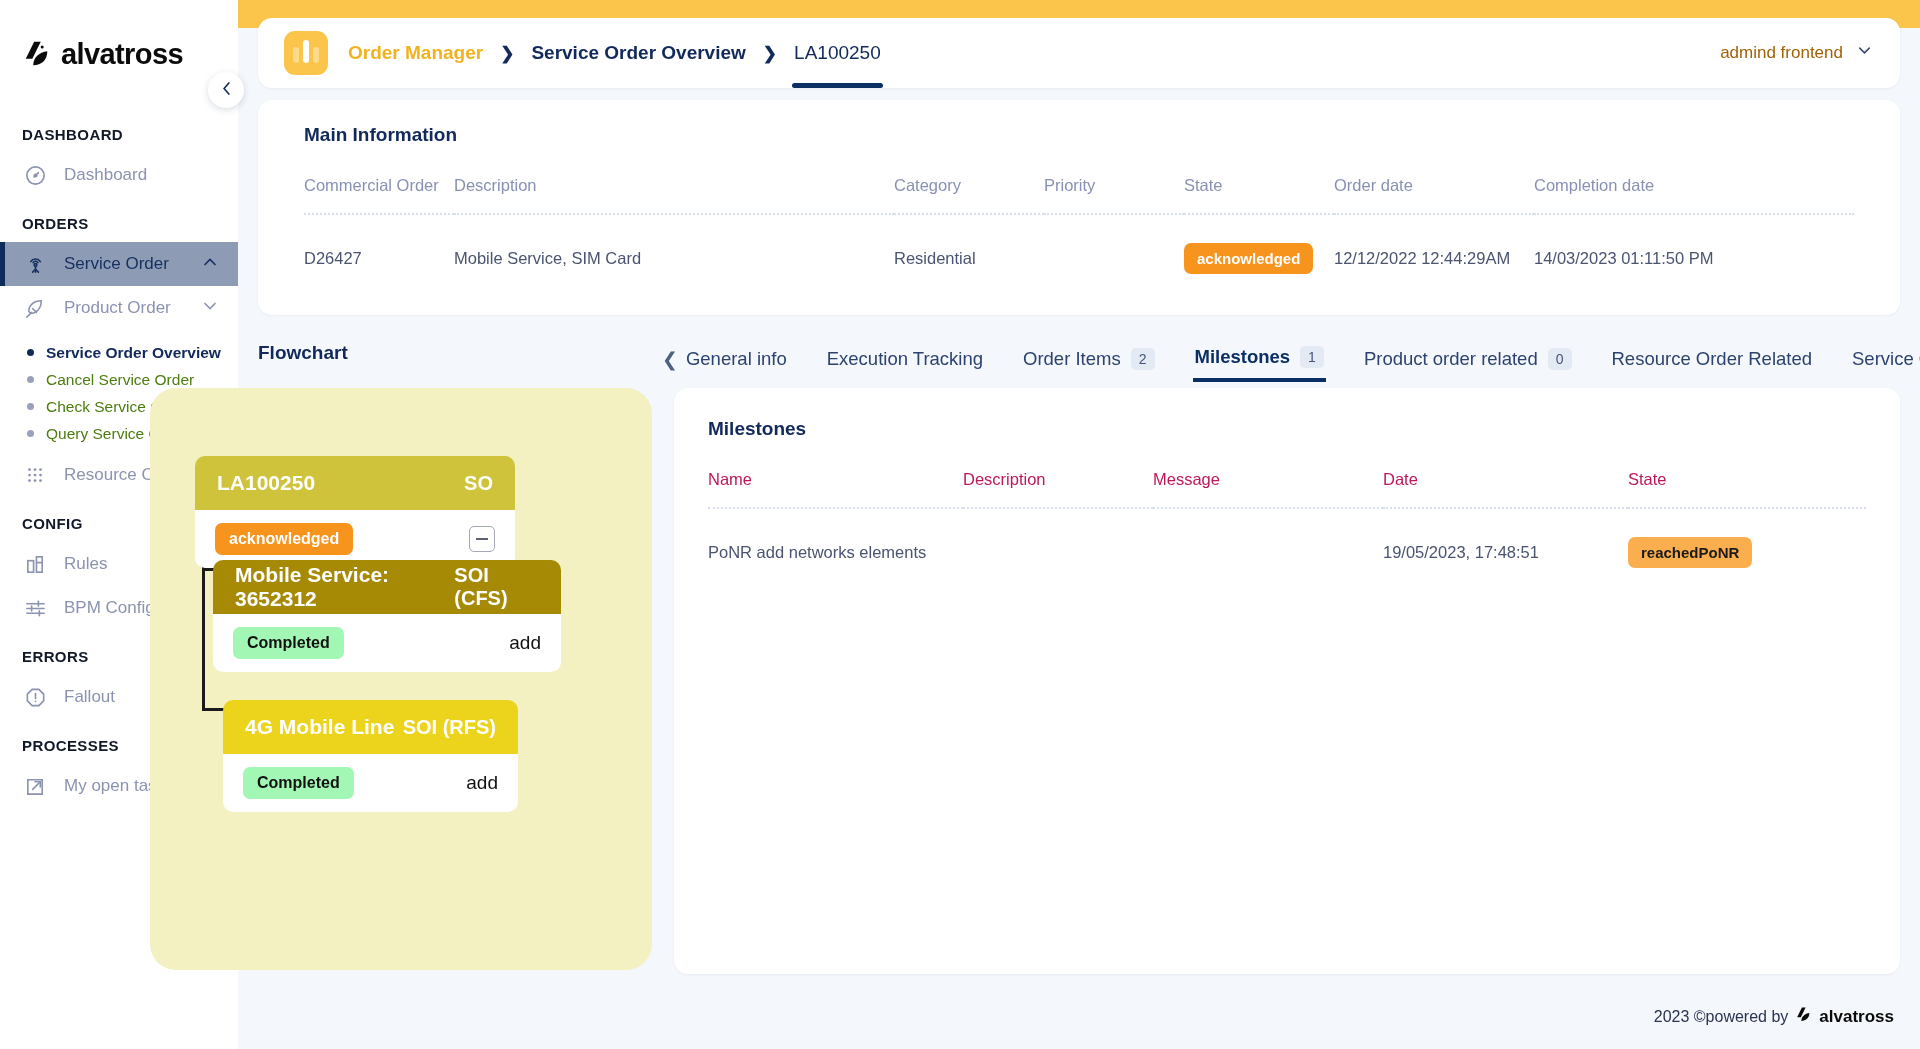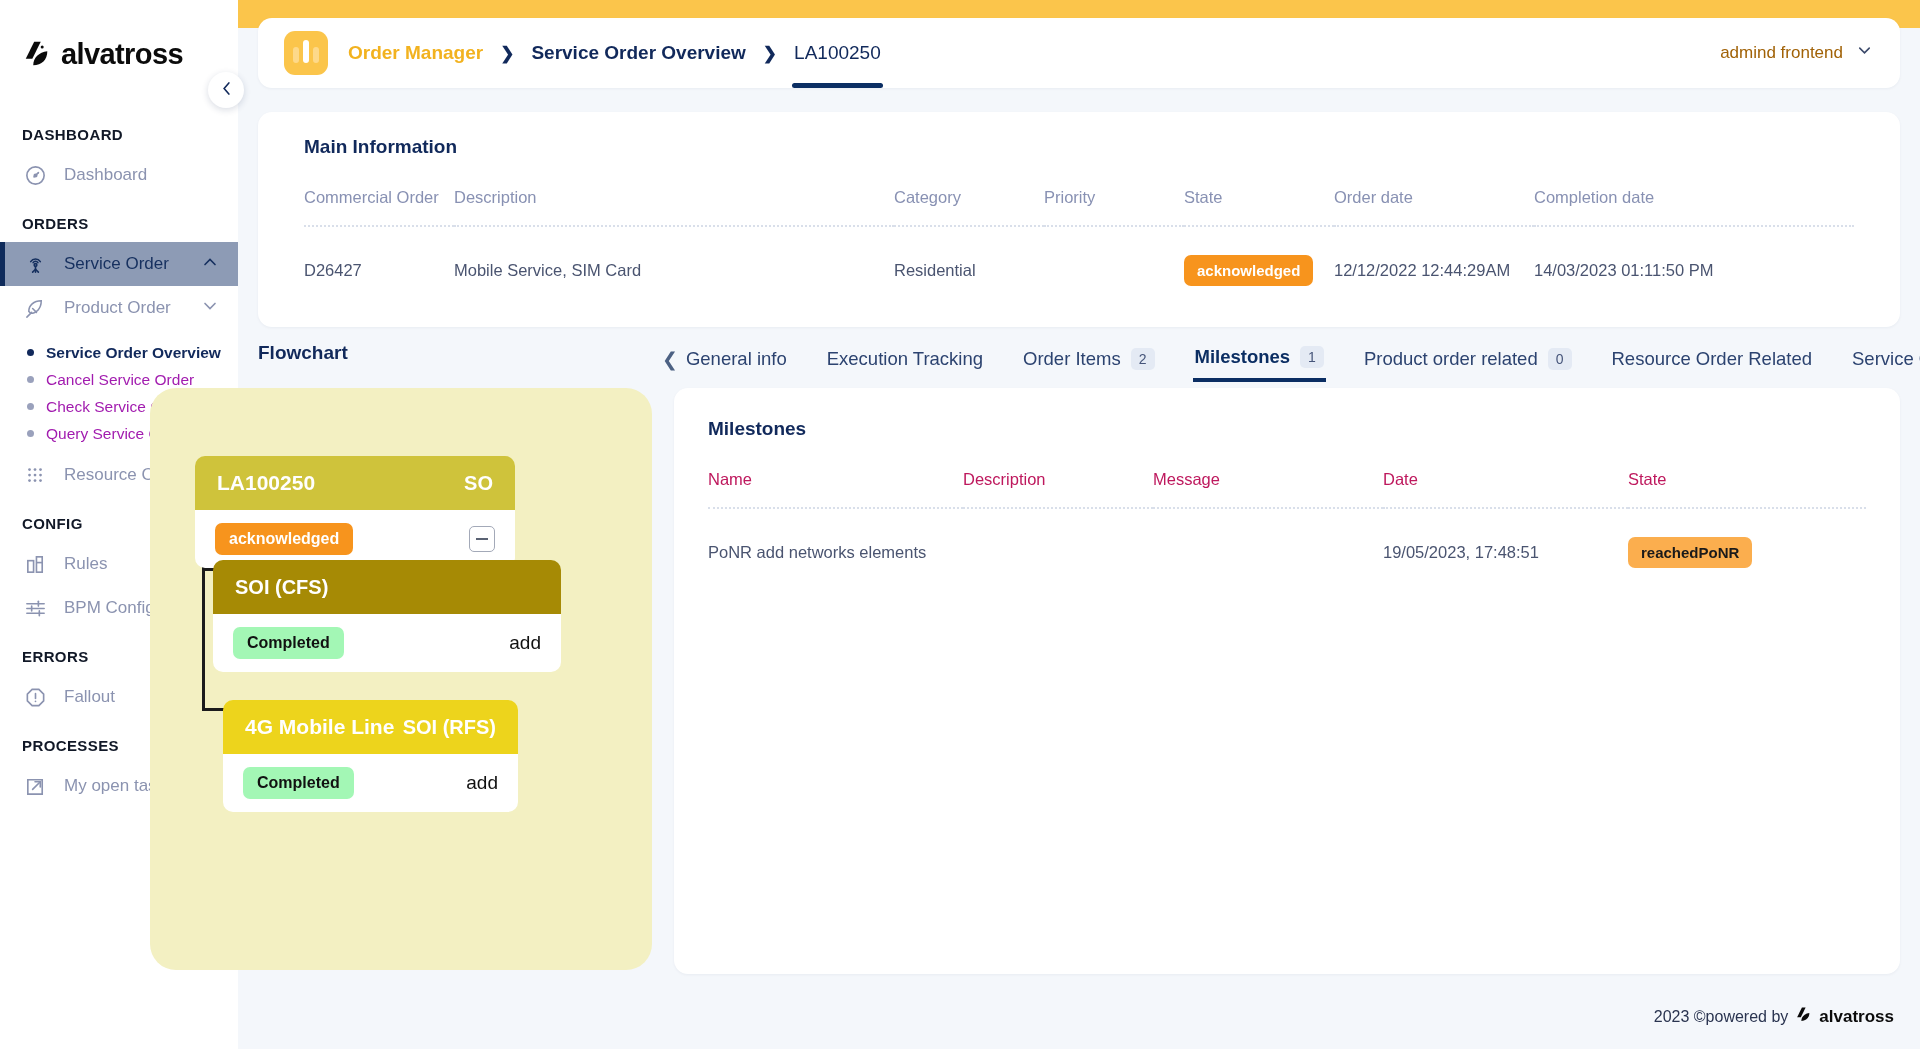--- a/index.html
+++ b/index.html
@@ -55,21 +55,21 @@
   }
   .nav-item .ico { width: 26px; height: 26px; flex: 0 0 26px; display:flex; align-items:center; justify-content:center;}
   .nav-item .label { flex: 1 1 auto; white-space: nowrap; }
   .nav-item .chev { width: 22px; margin-right: 16px; flex: 0 0 22px; }
   .nav-item.active {
     background: #8D9BB5; color: #16305F; font-weight: 500;
     border-left: 5px solid #0F2B5B; padding-left: 17px;
   }
   .nav-sub {
     display: flex; align-items: center; gap: 12px;
-    height: 27px; padding-left: 27px; font-size: 15.5px; color: #a21caf;
+    height: 27px; padding-left: 27px; font-size: 15.5px; color: #4d7c0f;
     cursor: pointer; white-space: nowrap;
   }
   .nav-sub .dot { width: 7px; height: 7px; border-radius: 50%; background: #9AA1BC; flex:0 0 7px;}
   .nav-sub.current { color: #11295B; font-weight: 700; }
   .nav-sub.current .dot { background: #11295B; }
 
   
   .content {
     position: absolute; left: 238px; top: 0; width: 1682px; height: 1049px;
     background: #F4F7FB; z-index: 3;
@@ -107,21 +107,21 @@
     margin-left: auto; display: flex; align-items: center; gap: 12px;
     font-size: 17px; color: #a16207; cursor: pointer; white-space: nowrap;
   }
 
   
   .card {
     background: #ffffff; border-radius: 14px;
     box-shadow: 0 1px 3px rgba(20,40,80,.05);
   }
   .maininfo {
-    position: absolute; left: 258px; top: 112px; width: 1642px; height: 215px; z-index: 5;
+    position: absolute; left: 258px; top: 100px; width: 1642px; height: 215px; z-index: 5;
     padding: 24px 46px;
   }
   .card-title { font-size: 19px; font-weight: 700; color: #11295B; }
   .table { width: 100%; border-collapse: collapse; margin-top: 30px; }
   .table th {
     text-align: left; font-size: 16.5px; font-weight: 400; color: #8891B3;
     padding-bottom: 18px; white-space: nowrap;
   }
   .table thead tr { border-bottom: 2px dotted #D9DFEA; }
   .table td {
@@ -496,20 +496,21 @@
       <div class="node-body">
         <span class="chip orange">acknowledged</span>
         <span class="collapse-sq">
             <span></span>
           </span>
       </div>
     </div>
 
     <div class="node" style="left:63px; top:172px; width:348px;">
       <div class="node-head" style="background:#A68A05;">
+        <span>Mobile Service: 3652312</span>
         <span class="type">SOI (CFS)</span>
       </div>
       <div class="node-body">
         <span class="chip green">Completed</span>
         <span class="node-action">add</span>
       </div>
     </div>
 
     <div class="node" style="left:73px; top:312px; width:295px;">
       <div class="node-head" style="background:#EDD41C;">

